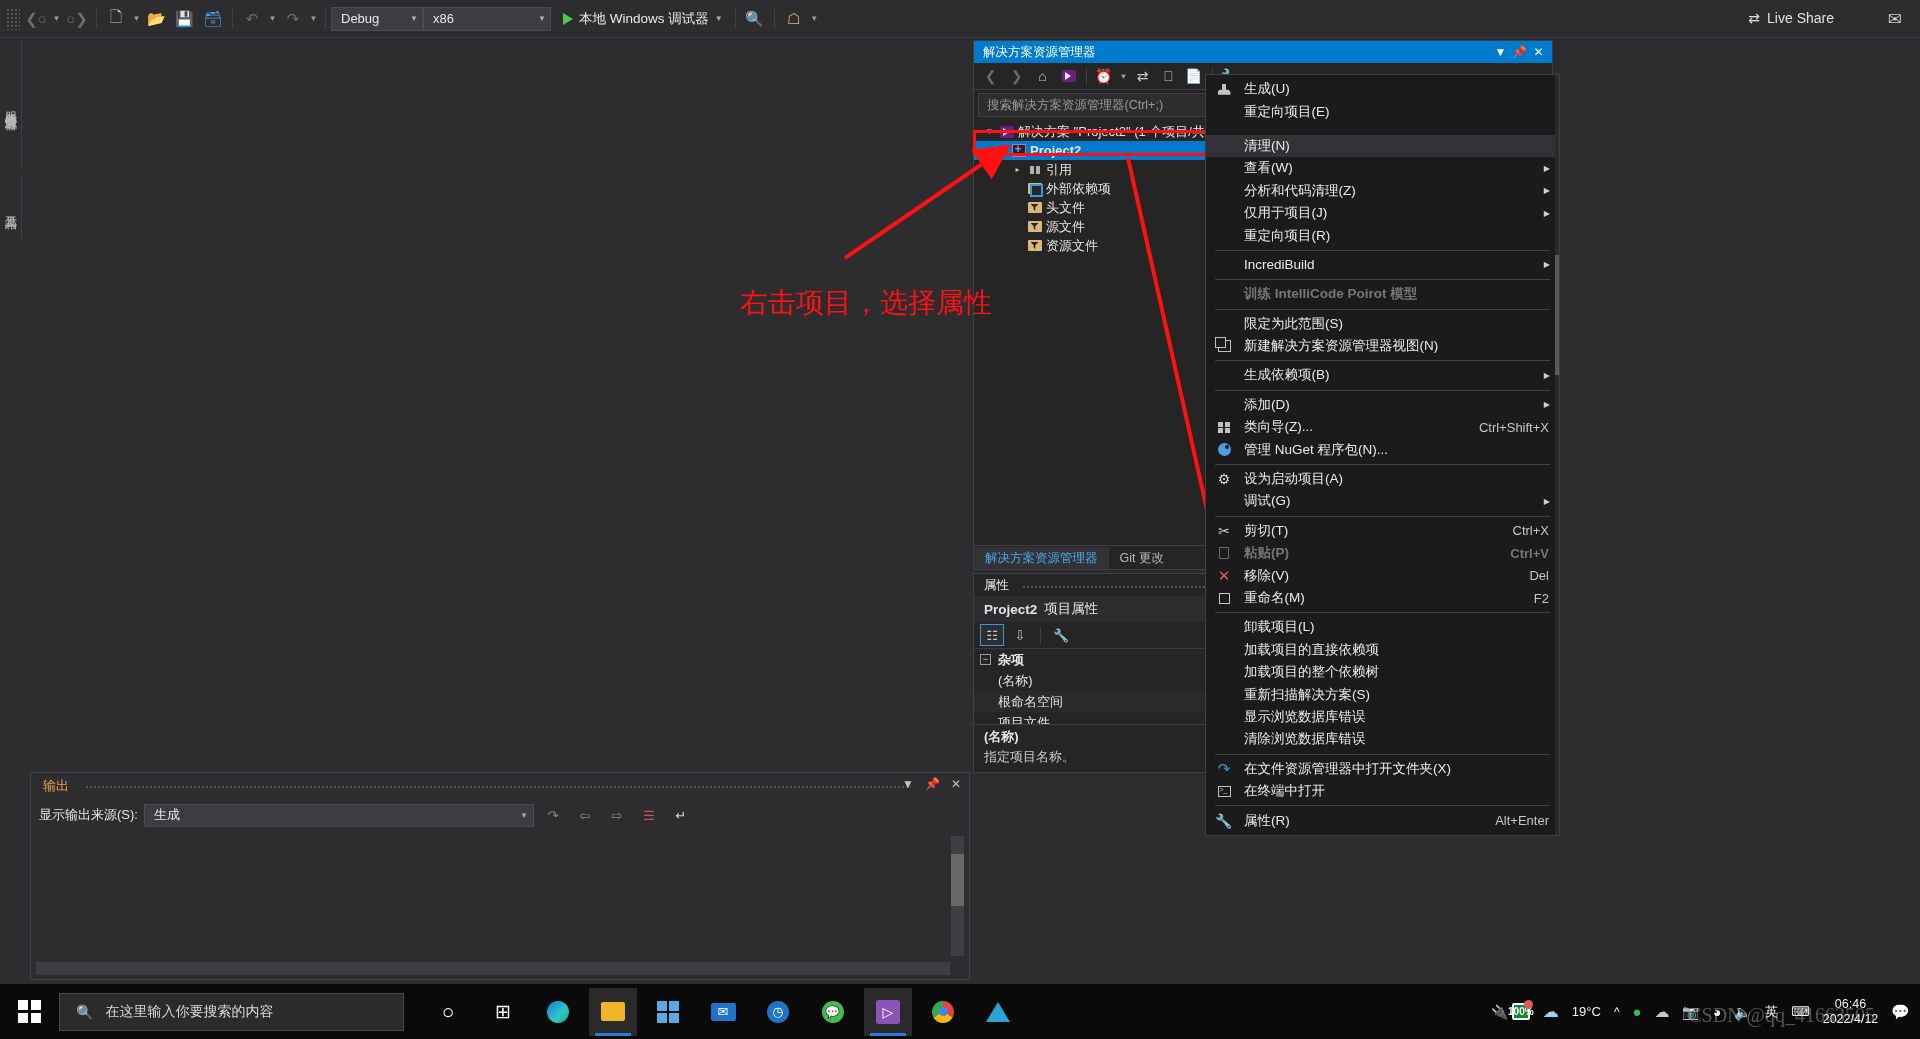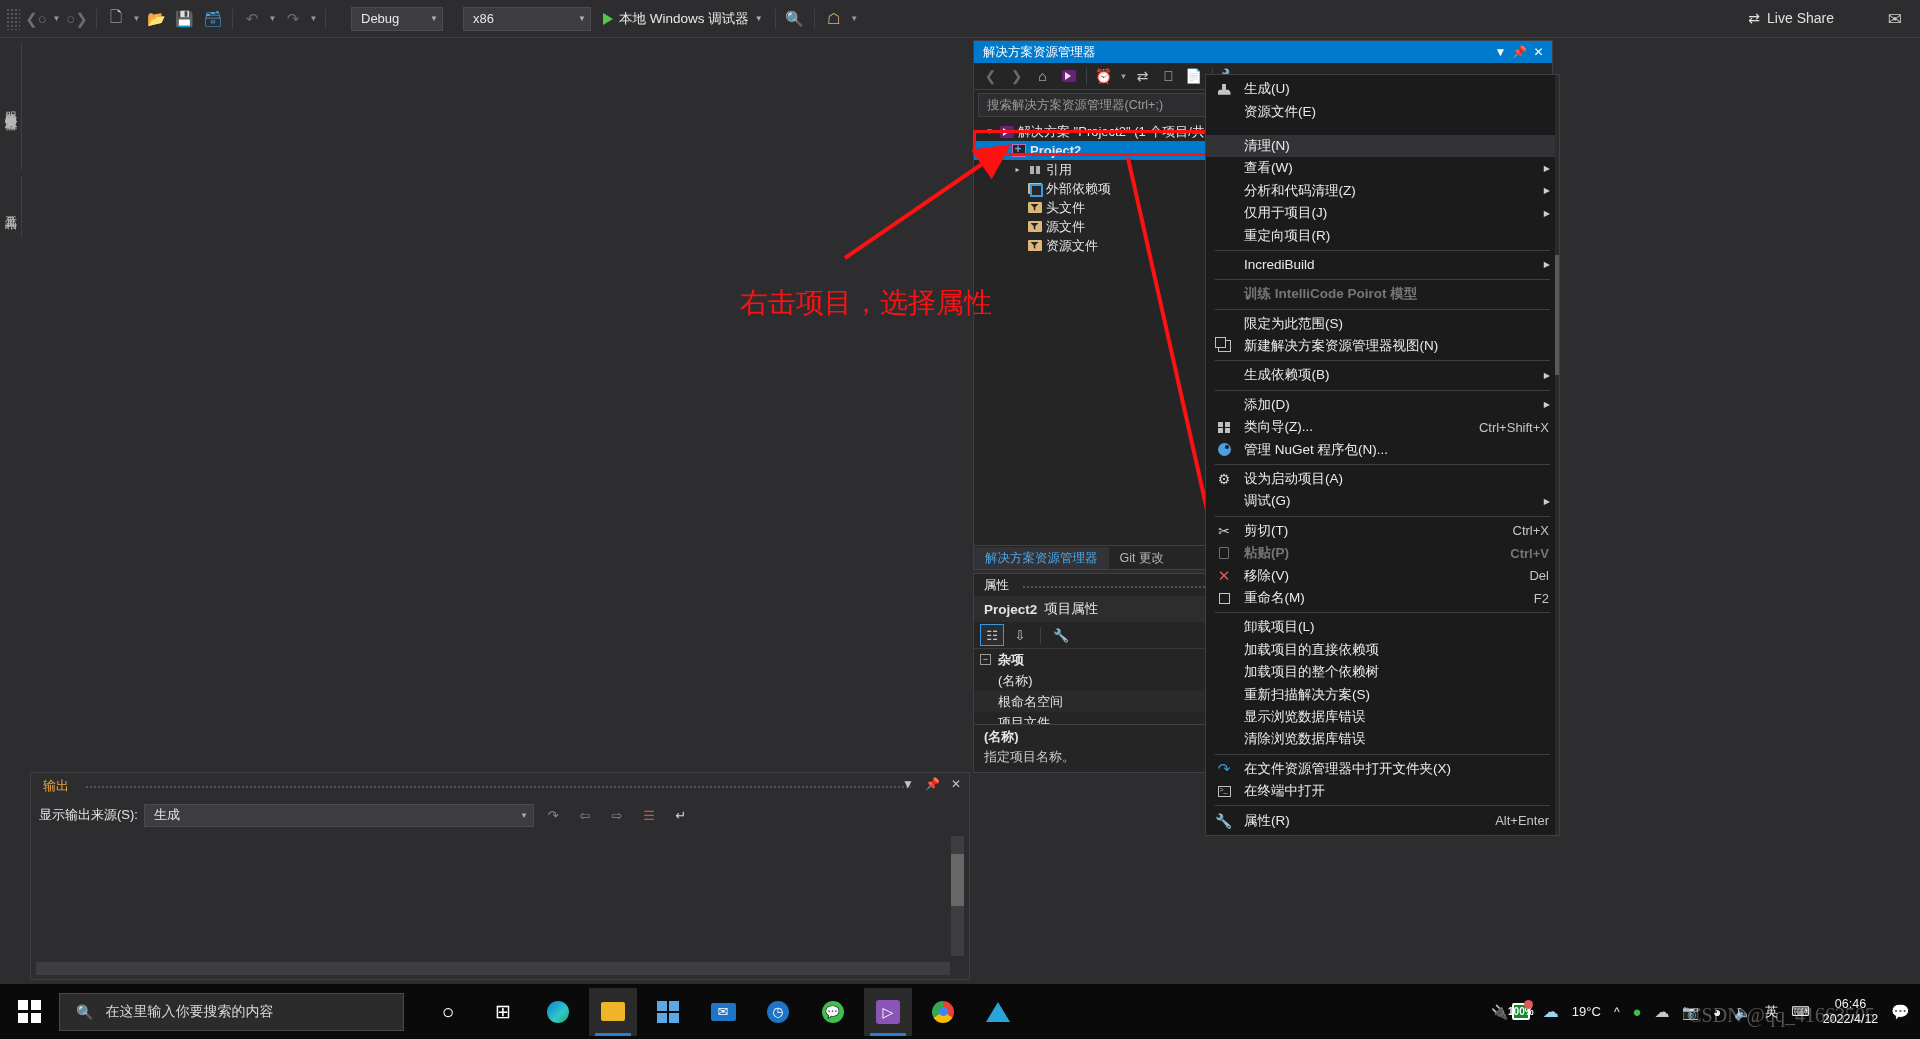--- a/index.html
+++ b/index.html
@@ -23,21 +23,21 @@
     background-size: 4px 4px; opacity: .65; }
   .tb-btn { width: 28px; height: 28px; display: flex; align-items: center;
     justify-content: center; color: #c8c8c8; font-size: 15px; border-radius: 2px; }
   .tb-btn.dim { color: #6d6d70; }
   .tb-caret { width: 13px; height: 28px; display: flex; align-items: center;
     justify-content: center; color: #9a9a9a; font-size: 8px; }
   .tb-sep { width: 1px; height: 20px; background: #3f3f46; margin: 0 5px; }
   .tb-combo {
     height: 24px; background: #3c3c41; border: 1px solid #4a4a50;
     color: #e8e8e8; font-size: 13px; display: flex; align-items: center;
-    padding: 0 4px 0 9px; margin-left: 20px; justify-content: space-between;
+    padding: 0 4px 0 9px; margin-left: 0; justify-content: space-between;
   }
   .tb-combo .cv { white-space: nowrap; overflow: hidden; }
   .tb-combo .ca { color: #b0b0b0; font-size: 8px; margin-left: 8px; }
   .tb-run { display: flex; align-items: center; gap: 6px; margin-left: 12px;
     color: #e8e8e8; font-size: 13.5px; white-space: nowrap; }
   .tri-green { width: 0; height: 0; border-left: 10px solid #4ec94e;
     border-top: 6px solid transparent; border-bottom: 6px solid transparent; }
   .live-share { position: absolute; right: 86px; top: 10px; display: flex;
     align-items: center; gap: 7px; color: #e0e0e0; font-size: 14px; }
   .tb-right-icon { position: absolute; right: 18px; top: 9px;
@@ -498,21 +498,21 @@
 
   <div class="ctxmenu">
     <div id="cm-items">
         <div class="cm-item">
           <span class="cm-ic">
             <span class="ic-build"></span>
           </span>
           <span>生成(U)</span>
         </div>
         <div class="cm-item">
-          <span>资源文件(E)</span>
+          <span>重定向项目(E)</span>
         </div>
         <div class="cm-item hl">
           <span>清理(N)</span>
         </div>
         <div class="cm-item">
           <span>查看(W)</span>
           <span class="cm-ar">▶</span>
         </div>
         <div class="cm-item">
           <span>分析和代码清理(Z)</span>

